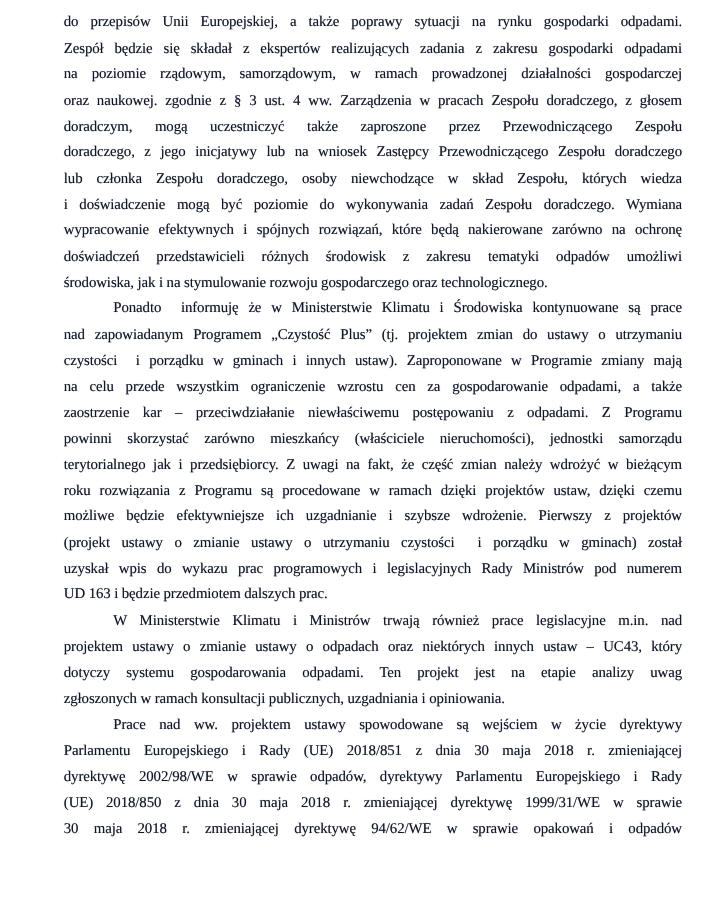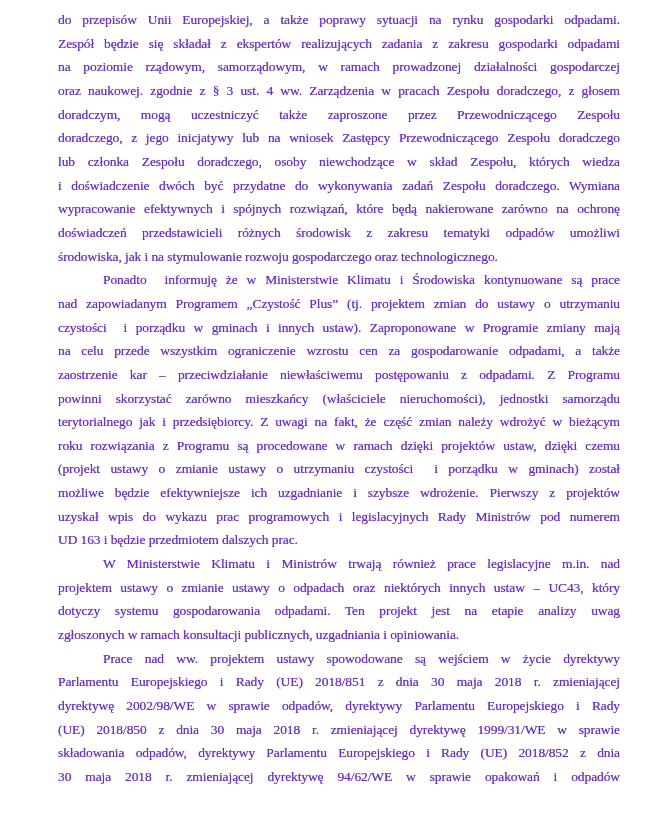--- a/index.html
+++ b/index.html
@@ -23,21 +23,21 @@
     margin: 0;
     padding: 0;
   }
   .line {
     font-size: 13.5px;
     line-height: 23.65px;
     letter-spacing: -0.1px;
     text-align: justify;
     text-align-last: justify;
     white-space: normal;
-    color: #6d28d9;
+    color: #0f172a;
     
     text-shadow: 0 0 0.7px rgba(35, 35, 35, 0.55);
   }
   .line.para-end {
     text-align-last: left;
   }
   .line.indent {
     text-indent: 45px;
   }
 </style>
@@ -47,50 +47,49 @@
 <div class="page">
 
   <div class="para">
     <div class="line">do przepisów Unii Europejskiej, a także poprawy sytuacji na rynku gospodarki odpadami.</div>
     <div class="line">Zespół będzie się składał z ekspertów realizujących zadania z zakresu gospodarki odpadami</div>
     <div class="line">na poziomie rządowym, samorządowym, w ramach prowadzonej działalności gospodarczej</div>
     <div class="line">oraz naukowej. zgodnie z § 3 ust. 4 ww. Zarządzenia w pracach Zespołu doradczego, z głosem</div>
     <div class="line">doradczym, mogą uczestniczyć także zaproszone przez Przewodniczącego Zespołu</div>
     <div class="line">doradczego, z jego inicjatywy lub na wniosek Zastępcy Przewodniczącego Zespołu doradczego</div>
     <div class="line">lub członka Zespołu doradczego, osoby niewchodzące w skład Zespołu, których wiedza</div>
-    <div class="line">i doświadczenie dwóch być przydatne do wykonywania zadań Zespołu doradczego. Wymiana</div>
+    <div class="line">i doświadczenie mogą być poziomie do wykonywania zadań Zespołu doradczego. Wymiana</div>
     <div class="line">wypracowanie efektywnych i spójnych rozwiązań, które będą nakierowane zarówno na ochronę</div>
     <div class="line">doświadczeń przedstawicieli różnych środowisk z zakresu tematyki odpadów umożliwi</div>
     <div class="line para-end">środowiska, jak i na stymulowanie rozwoju gospodarczego oraz technologicznego.</div>
   </div>
 
   <div class="para">
     <div class="line indent">Ponadto &nbsp;informuję że w Ministerstwie Klimatu i Środowiska kontynuowane są prace</div>
     <div class="line">nad zapowiadanym Programem „Czystość Plus” (tj. projektem zmian do ustawy o utrzymaniu</div>
     <div class="line">czystości &nbsp;i porządku w gminach i innych ustaw). Zaproponowane w Programie zmiany mają</div>
     <div class="line">na celu przede wszystkim ograniczenie wzrostu cen za gospodarowanie odpadami, a także</div>
     <div class="line">zaostrzenie kar – przeciwdziałanie niewłaściwemu postępowaniu z odpadami. Z Programu</div>
     <div class="line">powinni skorzystać zarówno mieszkańcy (właściciele nieruchomości), jednostki samorządu</div>
     <div class="line">terytorialnego jak i przedsiębiorcy. Z uwagi na fakt, że część zmian należy wdrożyć w bieżącym</div>
     <div class="line">roku rozwiązania z Programu są procedowane w ramach dzięki projektów ustaw, dzięki czemu</div>
+    <div class="line">możliwe będzie efektywniejsze ich uzgadnianie i szybsze wdrożenie. Pierwszy z projektów</div>
     <div class="line">(projekt ustawy o zmianie ustawy o utrzymaniu czystości &nbsp;i porządku w gminach) został</div>
-    <div class="line">możliwe będzie efektywniejsze ich uzgadnianie i szybsze wdrożenie. Pierwszy z projektów</div>
     <div class="line">uzyskał wpis do wykazu prac programowych i legislacyjnych Rady Ministrów pod numerem</div>
     <div class="line para-end">UD 163 i będzie przedmiotem dalszych prac.</div>
   </div>
 
   <div class="para">
     <div class="line indent">W Ministerstwie Klimatu i Ministrów trwają również prace legislacyjne m.in. nad</div>
     <div class="line">projektem ustawy o zmianie ustawy o odpadach oraz niektórych innych ustaw – UC43, który</div>
     <div class="line">dotyczy systemu gospodarowania odpadami. Ten projekt jest na etapie analizy uwag</div>
     <div class="line para-end">zgłoszonych w ramach konsultacji publicznych, uzgadniania i opiniowania.</div>
   </div>
 
   <div class="para">
     <div class="line indent">Prace nad ww. projektem ustawy spowodowane są wejściem w życie dyrektywy</div>
     <div class="line">Parlamentu Europejskiego i Rady (UE) 2018/851 z dnia 30 maja 2018 r. zmieniającej</div>
     <div class="line">dyrektywę 2002/98/WE w sprawie odpadów, dyrektywy Parlamentu Europejskiego i Rady</div>
     <div class="line">(UE) 2018/850 z dnia 30 maja 2018 r. zmieniającej dyrektywę 1999/31/WE w sprawie</div>
-    <div class="line">składowania odpadów, dyrektywy Parlamentu Europejskiego i Rady (UE) 2018/852 z dnia</div>
     <div class="line">30 maja 2018 r. zmieniającej dyrektywę 94/62/WE w sprawie opakowań i odpadów</div>
   </div>
 
 </div>
 
 </body></html>

